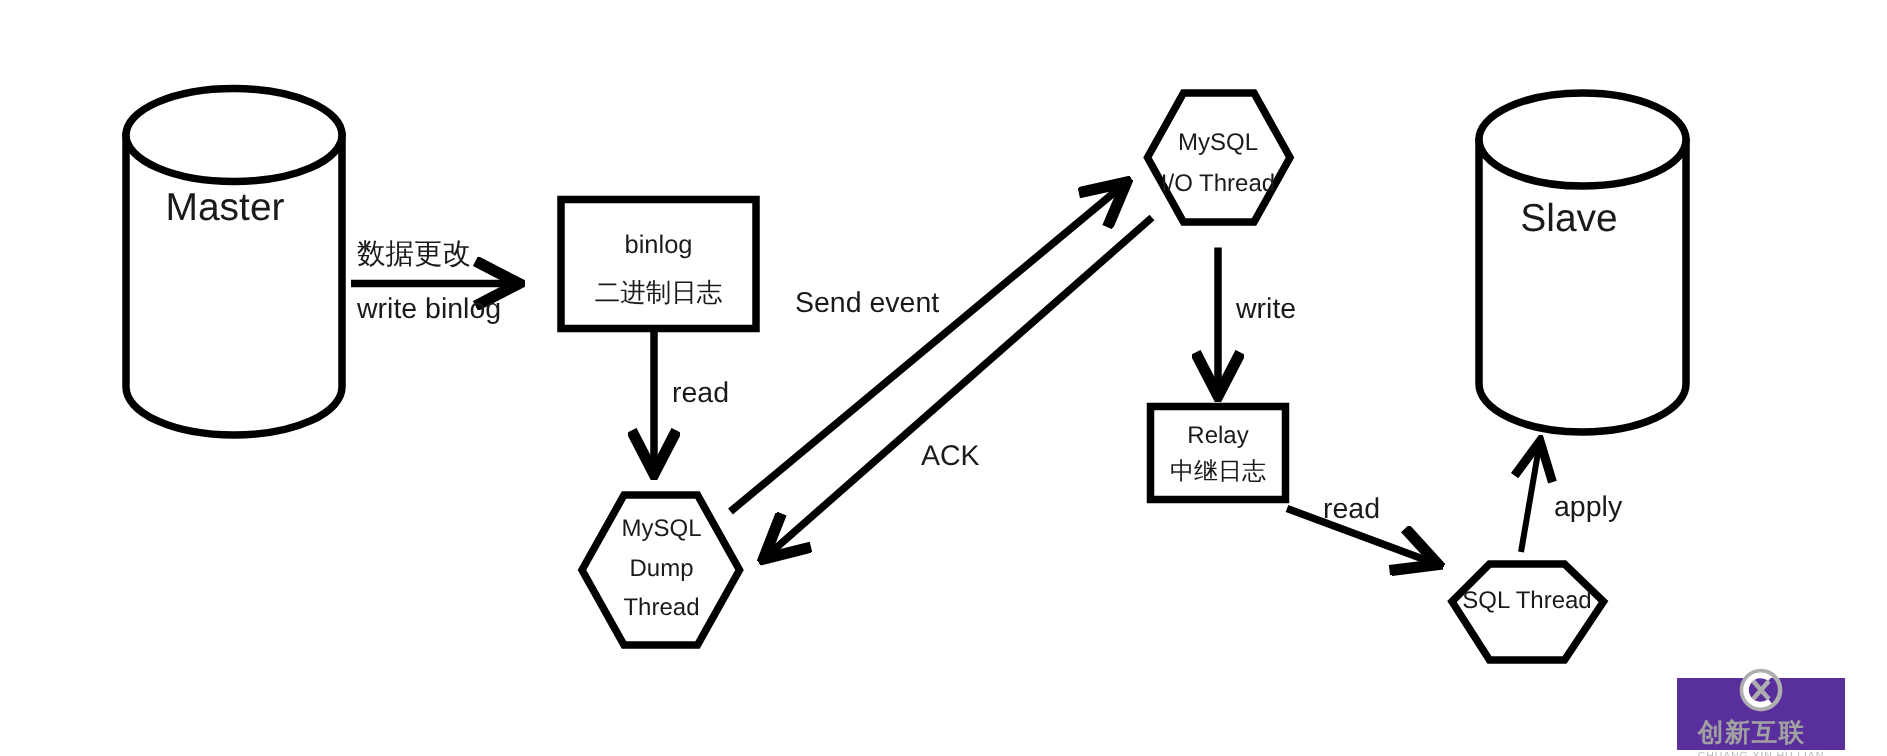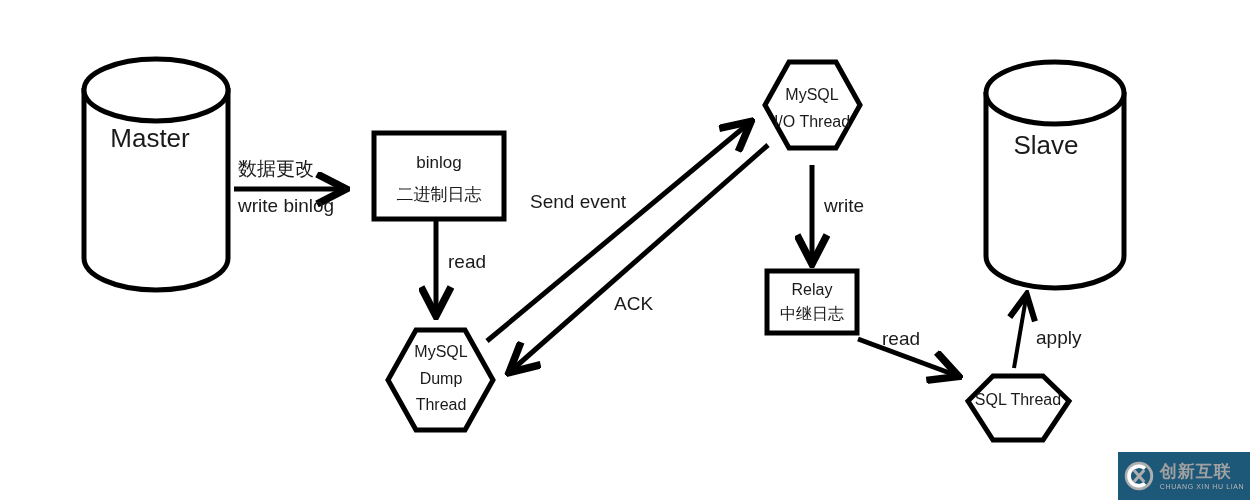--- a/index.html
+++ b/index.html
@@ -77,28 +77,29 @@
     dominant-baseline: middle;
   }
   .edge-label-cn {
     font-size: 19px;
   }
   
   #watermark {
     position: absolute;
     left: 1118px;
     top: 452px;
-    width: 132px;
+    width: 112px;
     height: 48px;
-    background: #0c4a6e;
+    background: #4c1d95;
     display: flex;
     align-items: center;
     justify-content: center;
     gap: 6px;
     opacity: 0.92;
+    flex-direction: column;
   }
   #watermark .wm-logo {
     width: 30px;
     height: 30px;
     flex: 0 0 auto;
   }
   #watermark .wm-text {
     display: flex;
     flex-direction: column;
     line-height: 1;

